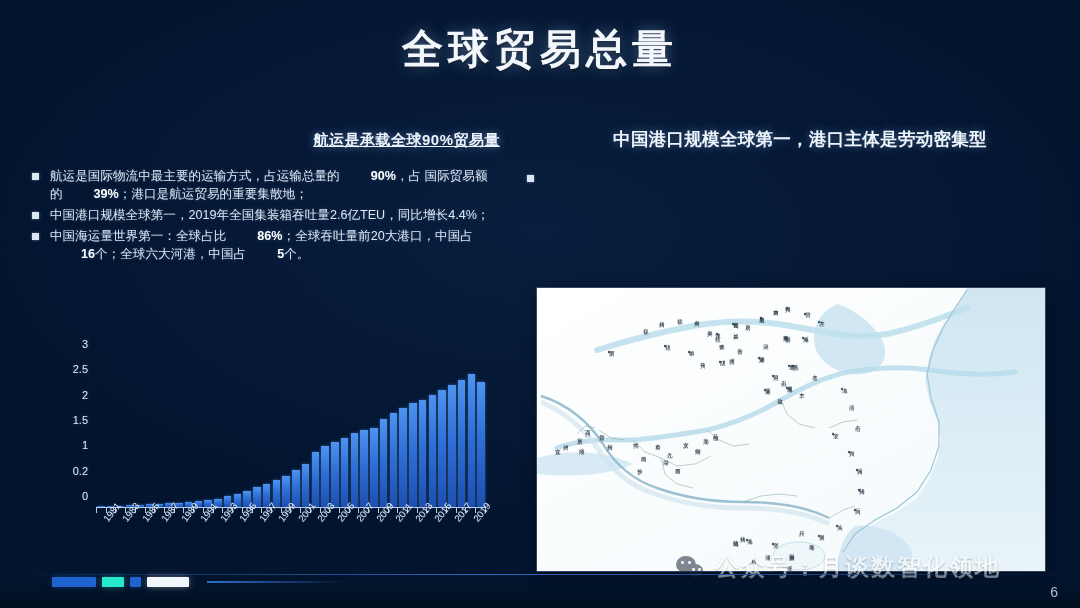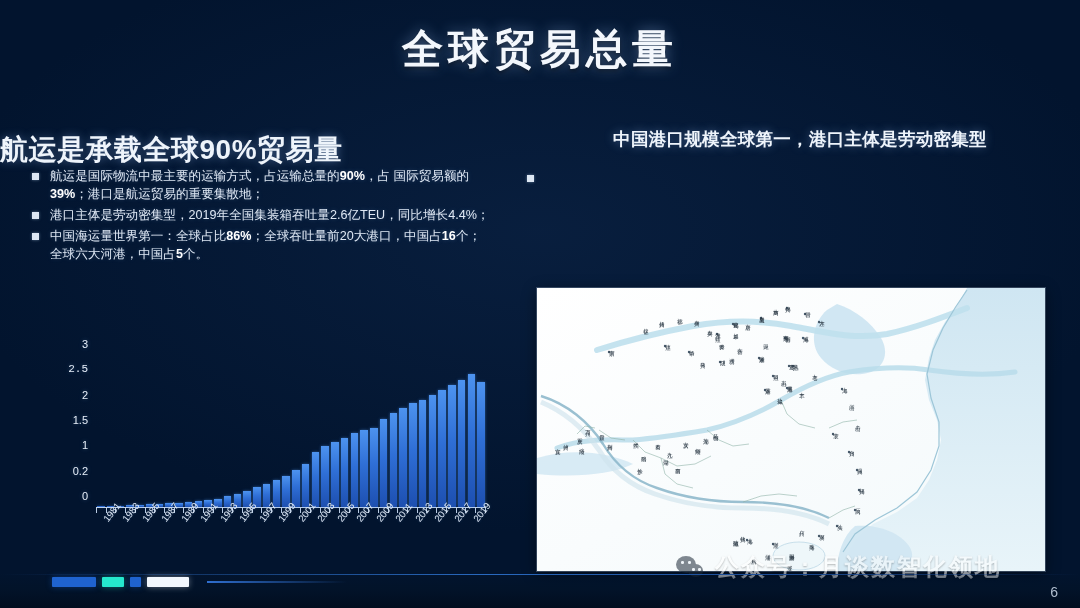--- a/index.html
+++ b/index.html
@@ -31,42 +31,42 @@
     font-family: "DejaVu Serif", "Liberation Serif", serif;
   }
 
   
   .col-head {
     position: absolute;
     color: #eef4fb; font-weight: 700;
     text-shadow: 0 0 10px rgba(140,180,240,.45);
     white-space: nowrap;
   }
-  #left-head  { top: 131px; left: 0; width: 500px; text-align: left; font-size: 28px; letter-spacing: .5px;}
+  #left-head  { top: 131px; left: 0; width: 500px; text-align: right; font-size: 15px; letter-spacing: .5px; text-decoration: underline;}
   #right-head { top: 127px; left: 520px; width: 560px; text-align: center; font-size: 17.5px; letter-spacing: .3px;}
 
   
   .bullets { position: absolute; }
   #left-bullets  { top: 168px; left: 32px; width: 460px; }
   #right-bullets { top: 170px; left: 527px; width: 548px; }
 
   .bullet { display: flex; align-items: flex-start; margin-bottom: 3px; }
   .bullet .marker {
     flex: 0 0 auto; width: 7px; height: 7px;
     background: #dde7f3; margin-top: 5px; margin-right: 11px;
     box-shadow: 0 0 3px rgba(190,215,245,.5);
   }
   .bullet .btxt {
     color: #dfe8f4; line-height: 1.42;
     text-shadow: 0 0 4px rgba(120,160,220,.3);
   }
   #left-bullets  .btxt { font-size: 12.6px; }
   #right-bullets .btxt { font-size: 11.9px; }
   #right-bullets .bullet { margin-bottom: 2px; }
-  .btxt b { font-weight: 700; color: #ffffff; }
+  .btxt b { font-weight: 700; color: #ffffff; padding-left: 31px; }
 
   
   #chart-title {
     position: absolute; top: 303px; left: 0; width: 500px;
     text-align: center; font-size: 20px; font-weight: 700;
     color: #f2f6fc; letter-spacing: .3px;
     text-shadow: 0 0 10px rgba(140,180,240,.4);
   }
   #chart-area {
     position: absolute; left: 58px; top: 352px;
@@ -176,21 +176,21 @@
   <div class="title">全球贸易总量</div>
 
   <div class="col-head" id="left-head">航运是承载全球90%贸易量</div>
   <div class="bullets" id="left-bullets">
       <div class="bullet">
         <span class="marker"></span>
         <span class="btxt">航运是国际物流中最主要的运输方式，占运输总量的<b>90%</b>，占 国际贸易额的<b>39%</b>；港口是航运贸易的重要集散地；</span>
       </div>
       <div class="bullet">
         <span class="marker"></span>
-        <span class="btxt">港口主体是劳动密集型，2019年全国集装箱吞吐量2.6亿TEU，同比增长4.4%；</span>
+        <span class="btxt">中国港口规模全球第一，2019年全国集装箱吞吐量2.6亿TEU，同比增长4.4%；</span>
       </div>
       <div class="bullet">
         <span class="marker"></span>
         <span class="btxt">中国海运量世界第一：全球占比<b>86%</b>；全球吞吐量前20大港口，中国占<b>16</b>个；全球六大河港，中国占<b>5</b>个。</span>
       </div>
     </div>
 
   <div id="chart-area">
     <div class="plot">
       <div class="axis-line"></div>
@@ -298,21 +298,21 @@
           <div class="xlabel" style="left: 81.25%;">2013</div>
           <div class="xlabel" style="left: 86.25%;">2015</div>
           <div class="xlabel" style="left: 91.25%;">2017</div>
           <div class="xlabel" style="left: 96.25%;">2019</div>
         </div>
     <div class="ytick" style="bottom: 0%;">0</div>
         <div class="ytick" style="bottom: 16.6667%;">0.2</div>
         <div class="ytick" style="bottom: 33.3333%;">1</div>
         <div class="ytick" style="bottom: 50%;">1.5</div>
         <div class="ytick" style="bottom: 66.6667%;">2</div>
-        <div class="ytick" style="bottom: 83.3333%; font-family: Liberation Mono, monospace;">2.5</div>
+        <div class="ytick" style="bottom: 83.3333%;">2.5</div>
         <div class="ytick" style="bottom: 100%;">3</div>
       </div>
   </div>
 
   <div class="col-head" id="right-head">中国港口规模全球第一，港口主体是劳动密集型</div>
   <div class="bullets" id="right-bullets">
       <div class="bullet">
         <span class="marker"></span>
       </div>
     </div>

